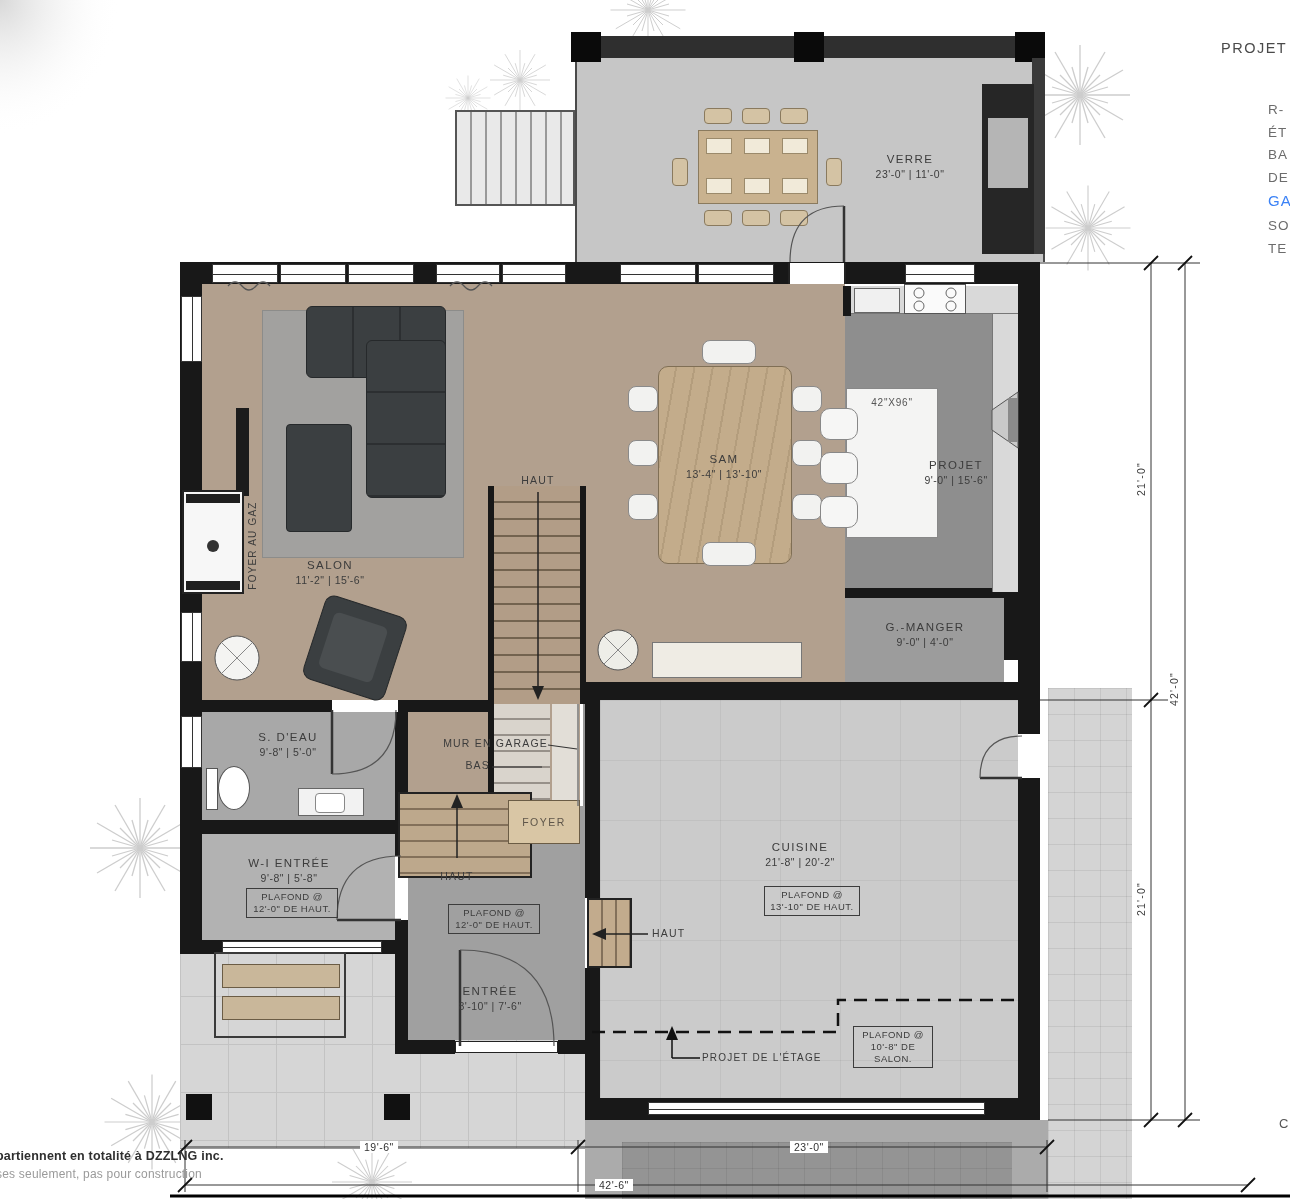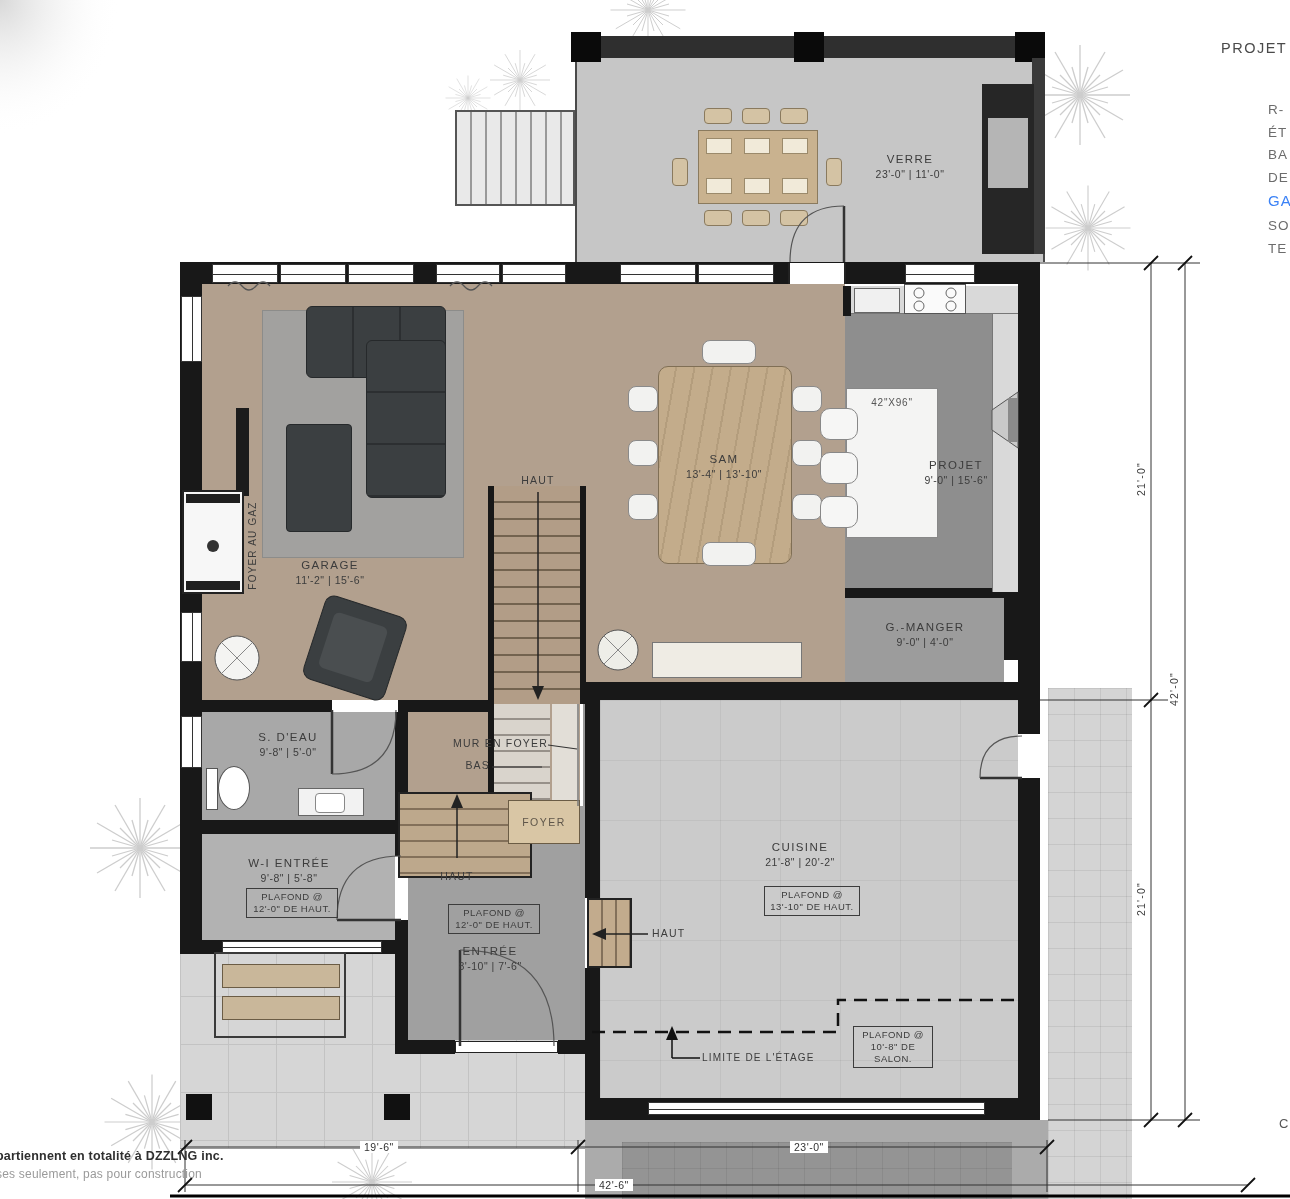--- a/index.html
+++ b/index.html
@@ -299,36 +299,36 @@
   </div>
   <div class="rlabel" style="left:664px;top:452px;width:120px">
     <div>SAM</div>
     <div class="sub">13'-4" | 13'-10"</div>
   </div>
   <div class="rlabel" style="left:906px;top:458px;width:100px">
     <div>PROJET</div>
     <div class="sub">9'-0" | 15'-6"</div>
   </div>
   <div class="rlabel" style="left:270px;top:558px;width:120px">
-    <div>GARAGE</div>
+    <div>SALON</div>
     <div class="sub">11'-2" | 15'-6"</div>
   </div>
   <div class="rlabel" style="left:860px;top:620px;width:130px">
     <div>G.-MANGER</div>
     <div class="sub">9'-0" | 4'-0"</div>
   </div>
   <div class="rlabel" style="left:238px;top:730px;width:100px">
     <div>S. D'EAU</div>
     <div class="sub">9'-8" | 5'-0"</div>
   </div>
   <div class="rlabel" style="left:234px;top:856px;width:110px">
     <div>W-I ENTRÉE</div>
     <div class="sub">9'-8" | 5'-8"</div>
   </div>
-  <div class="rlabel" style="left:438px;top:944px;width:104px">
+  <div class="rlabel" style="left:438px;top:984px;width:104px">
     <div>ENTRÉE</div>
     <div class="sub">8'-10" | 7'-6"</div>
   </div>
   <div class="rlabel" style="left:740px;top:840px;width:120px">
     <div>CUISINE</div>
     <div class="sub">21'-8" | 20'-2"</div>
   </div>
 
   <div class="pbox" style="left:246px;top:888px;width:84px">
     <div>PLAFOND @</div>
@@ -343,25 +343,25 @@
     <div>13'-10" DE HAUT.</div>
   </div>
   <div class="pbox" style="left:853px;top:1026px;width:72px">
     <div>PLAFOND @</div>
     <div>10'-8" DE</div>
     <div>SALON.</div>
   </div>
 
   <div class="ann rot" style="left:206px;top:540px;width:92px;font-size:10px;text-align:center">FOYER AU GAZ</div>
   <div class="ann" style="left:512px;top:474px;width:52px;text-align:center">HAUT</div>
-  <div class="ann" style="left:420px;top:737px;width:128px;text-align:right">MUR EN FOYER</div>
+  <div class="ann" style="left:420px;top:737px;width:128px;text-align:right">MUR EN GARAGE</div>
   <div class="ann" style="left:452px;top:759px;width:38px;text-align:right">BAS</div>
   <div class="ann" style="left:430px;top:870px;width:54px;text-align:center">HAUT</div>
   <div class="ann" style="left:652px;top:927px">HAUT</div>
-  <div class="ann" style="left:702px;top:1052px;font-size:10px">LIMITE DE L'ÉTAGE</div>
+  <div class="ann" style="left:702px;top:1052px;font-size:10px">PROJET DE L'ÉTAGE</div>
 
   <div class="ann rot" style="left:1116px;top:473px;width:50px;text-align:center;font-size:10.5px">21'-0"</div>
   <div class="ann rot" style="left:1149px;top:683px;width:50px;text-align:center;font-size:10.5px">42'-0"</div>
   <div class="ann rot" style="left:1116px;top:893px;width:50px;text-align:center;font-size:10.5px">21'-0"</div>
 
   <div class="chip" style="left:360px;top:1141px">19'-6"</div>
   <div class="chip" style="left:790px;top:1141px">23'-0"</div>
   <div class="chip" style="left:595px;top:1179px">42'-6"</div>
 
   <div class="ann" style="left:1221px;top:40px;font-size:14.5px;letter-spacing:1.5px;color:#4a4a4a">PROJET 2</div>

